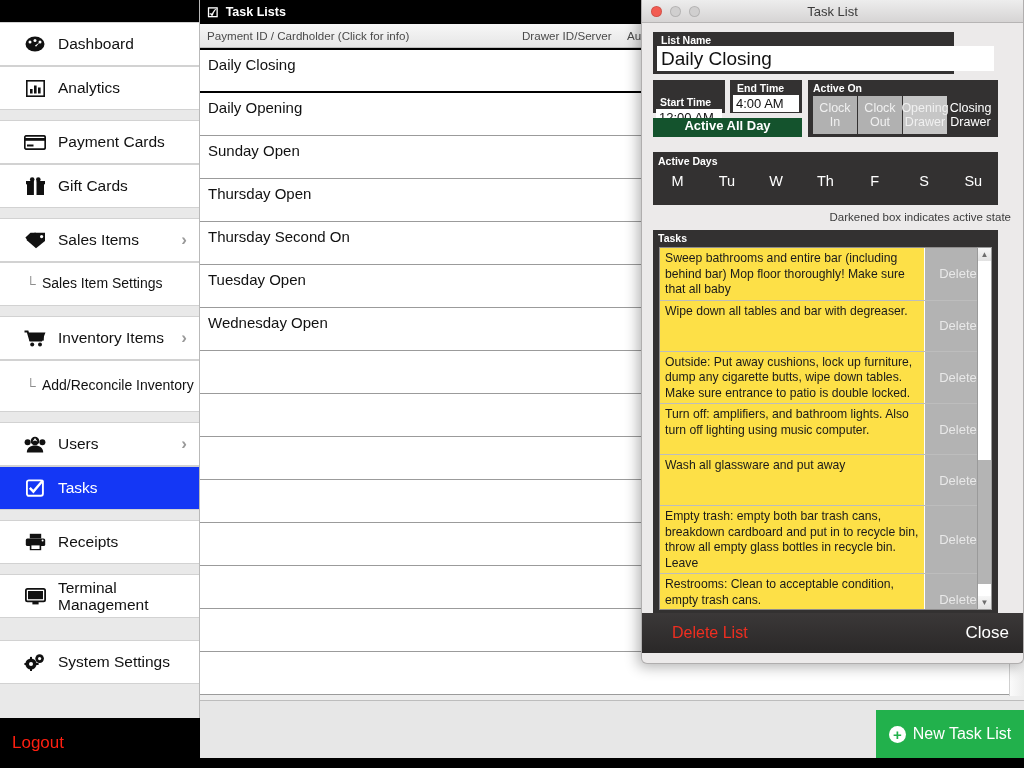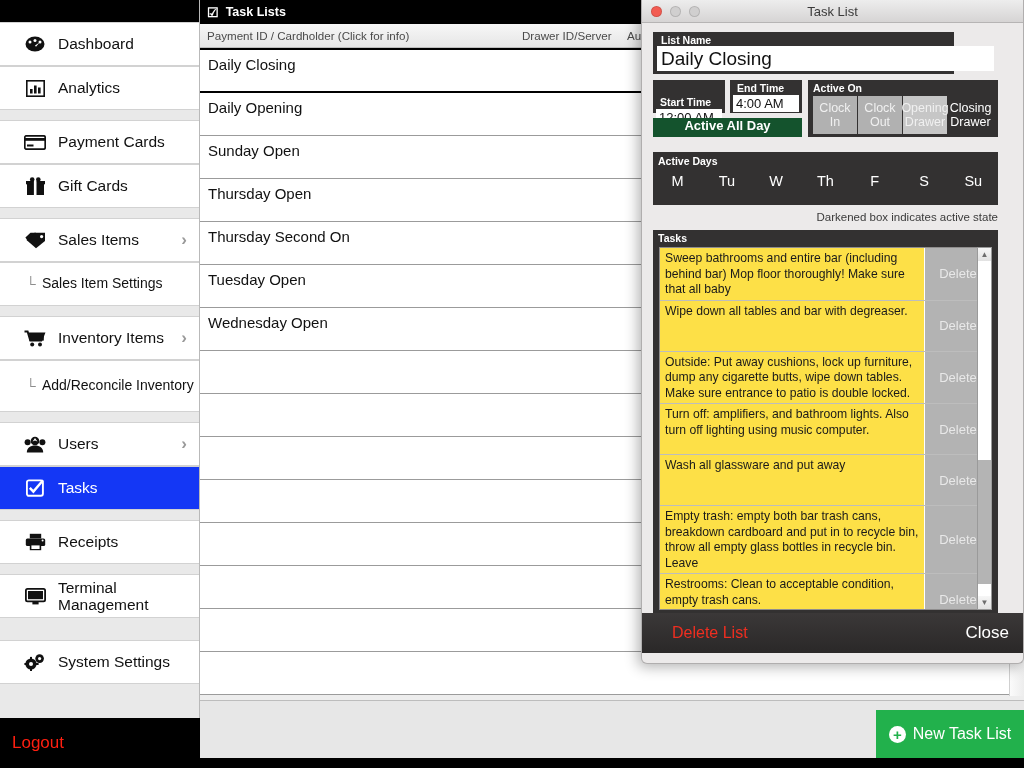--- a/index.html
+++ b/index.html
@@ -235,21 +235,21 @@
     width: 345px; height: 53px;
     background: #333131; padding: 3px 0 0 0;
   }
   #days-box .mlabel { padding-left: 5px; }
   .day-row { display: flex; margin-top: 6px; }
   .day-cell {
     flex: 1; text-align: center;
     color: #fff; font-size: 14.5px;
   }
   #days-hint {
-    position: absolute; right: 25px; top: 211px;
+    position: absolute; right: 12px; top: 211px;
     font-size: 11.5px; color: #3b3b3b;
   }
 
   #tasks-box {
     position: absolute; left: 11px; top: 230px;
     width: 345px; height: 384px;
     background: #333131;
     padding: 2px 0 0 0;
   }
   #tasks-box .mlabel { padding-left: 5px; }

